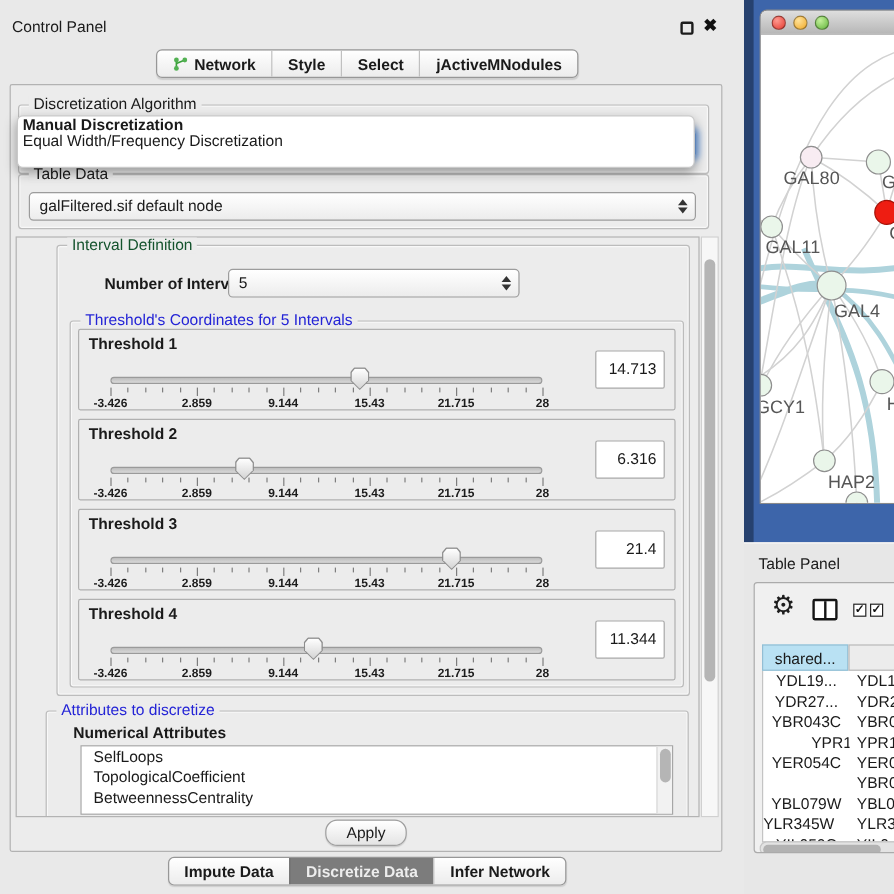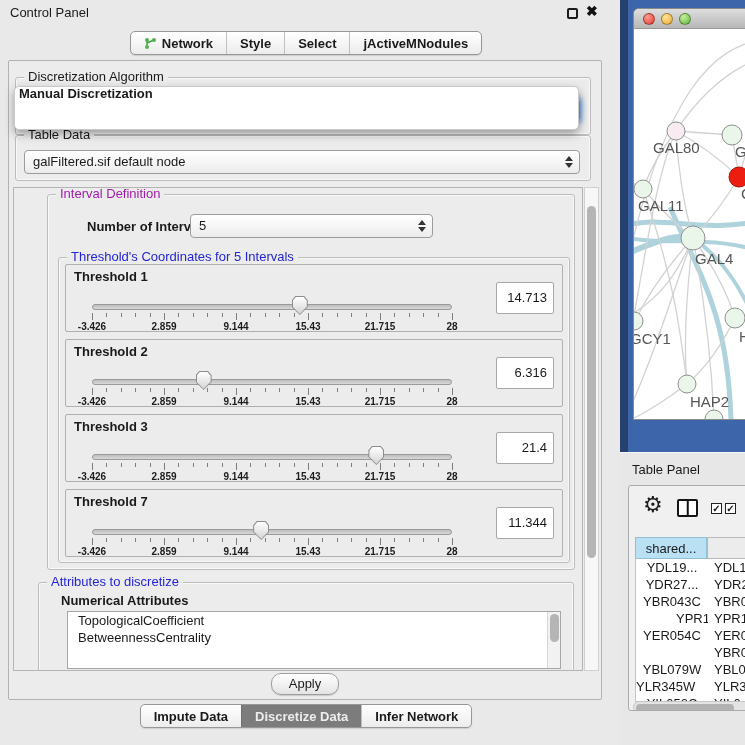--- a/index.html
+++ b/index.html
@@ -1,37 +1,37 @@
 <!DOCTYPE html>
 <html><head>
 <meta charset="utf-8">
 <style>
   * { margin:0; padding:0; box-sizing:border-box; }
   html,body { width:745px; height:745px; overflow:hidden; }
   body { font-family:"Liberation Sans", sans-serif; background:#e9e9e9; color:#1a1a1a; position:relative; }
 
   
-  .left { position:absolute; left:0; top:0; width:612px; height:586px; }
+  .left { position:absolute; left:0; top:10px; width:612px; height:586px; }
   .cp-titlebar { position:absolute; left:0; top:0; width:612px; height:26px; }
   .cp-title { position:absolute; left:10px; top:5px; font-size:13px; }
   .float-btn { position:absolute; left:567px; top:8px; width:11px; height:11px; border:2px solid #1c1c1c; border-radius:2px; background:#e9e9e9; }
   .close-btn { position:absolute; left:586px; top:3px; font-size:14px; font-weight:bold; color:#111; }
 
   .seg-row { position:absolute; left:0; width:612px; display:flex; justify-content:center; }
   .seg { display:inline-flex; border:1px solid #979797; border-radius:5px; overflow:hidden; background:linear-gradient(#ffffff,#ececec); box-shadow:0 1px 1px rgba(0,0,0,.12); }
   .seg .tab { padding:3px 13px; font-size:13px; font-weight:600; border-left:1px solid #c0c0c0; display:flex; align-items:center; gap:5px; white-space:nowrap; height:22px; }
   .seg .tab:first-child { border-left:none; }
   .seg .tab.active { background:#7c7c7c; color:#ededed; border-left-color:#6f6f6f; }
   .net-ico { width:13px; height:13px; display:inline-block; }
 
   .content { position:absolute; left:8px; top:60px; width:594px; height:640px; border:1px solid #b2b2b2; background:#ececec; border-radius:2px; }
 
   .group { position:absolute; border:1px solid #bcbcbc; border-radius:3px; box-shadow:inset 0 0 0 1px rgba(255,255,255,.65); }
   .group > .glabel { position:absolute; top:-8px; left:8px; background:#ececec; padding:0 4px; font-size:13px; line-height:14px; }
-  .glabel.green { color:#a21caf; }
+  .glabel.green { color:#14532d; }
   .glabel.blue { color:#2424d6; }
 
   .combo { position:absolute; height:24px; border:1px solid #9c9c9c; border-radius:4px; background:linear-gradient(#ffffff,#ececec); font-size:13px; line-height:22px; padding-left:8px; overflow:hidden; white-space:nowrap; }
   .combo .arrows { position:absolute; right:5px; top:0; height:100%; width:10px; }
   .combo .arrows .up { position:absolute; left:1px; top:5px; width:0; height:0; border-left:4px solid transparent; border-right:4px solid transparent; border-bottom:5px solid #333; }
   .combo .arrows .dn { position:absolute; left:1px; bottom:5px; width:0; height:0; border-left:4px solid transparent; border-right:4px solid transparent; border-top:5px solid #333; }
   .combo.focused { border-color:#6d9ddb; box-shadow:0 0 5px 2px rgba(96,150,222,.9); }
 
   .popup { position:absolute; left:5px; top:25px; width:565px; height:44px; background:#ffffff; border:1px solid #c9c9c9; border-radius:5px; box-shadow:0 4px 10px rgba(0,0,0,.35); z-index:40; overflow:hidden; }
   .popup .hint { text-align:center; color:#c2c2c2; font-size:13px; line-height:15px; padding-top:2px; }
@@ -137,20 +137,21 @@
         <div class="arrows">
             <div class="up"></div>
             <div class="dn"></div>
           </div>
       </div>
     </div>
 
     <div class="popup">
       <div id="popup-options">
           <div class="opt bold">Manual Discretization</div>
+          <div class="opt">Equal Width/Frequency Discretization</div>
         </div>
     </div>
 
     <div class="group" style="left:6px; top:74px; width:576px; height:46px;">
       <div class="glabel">Table Data</div>
       <div class="combo" style="left:8px; top:14px; width:556px;">
         <span>galFiltered.sif default node</span>
         <div class="arrows">
             <div class="up"></div>
             <div class="dn"></div>
@@ -287,21 +288,21 @@
                   <span class="tlabel" style="left: 20%;">2.859</span>
                   <span class="tlabel" style="left: 40%;">9.144</span>
                   <span class="tlabel" style="left: 60%;">15.43</span>
                   <span class="tlabel" style="left: 80%;">21.715</span>
                   <span class="tlabel" style="left: 100%;">28</span>
                   <div class="knob" style="left: 78.9983%;"></div>
                 </div>
                 <div class="value-box">21.4</div>
               </div>
               <div class="thr-panel" style="top: 231px;">
-                <div class="thr-label">Threshold 7</div>
+                <div class="thr-label">Threshold 4</div>
                 <div class="slider">
                   <div class="track"></div>
                   <div class="tick major" style="left: 0%;"></div>
                   <div class="tick minor" style="left: 4%;"></div>
                   <div class="tick minor" style="left: 8%;"></div>
                   <div class="tick minor" style="left: 12%;"></div>
                   <div class="tick minor" style="left: 16%;"></div>
                   <div class="tick major" style="left: 20%;"></div>
                   <div class="tick minor" style="left: 24%;"></div>
                   <div class="tick minor" style="left: 28%;"></div>
@@ -335,20 +336,21 @@
               </div>
             </div>
         </div>
       </div>
 
       <div class="group" style="left:24px; top:394px; width:536px; height:110px;">
         <div class="glabel blue">Attributes to discretize</div>
         <div class="attr-subtitle">Numerical Attributes</div>
         <div class="listbox">
           <div id="attr-items">
+              <div class="item">SelfLoops</div>
               <div class="item">TopologicalCoefficient</div>
               <div class="item">BetweennessCentrality</div>
             </div>
           <div class="list-scroll">
               <div class="thumb"></div>
             </div>
         </div>
       </div>
     </div>
 

